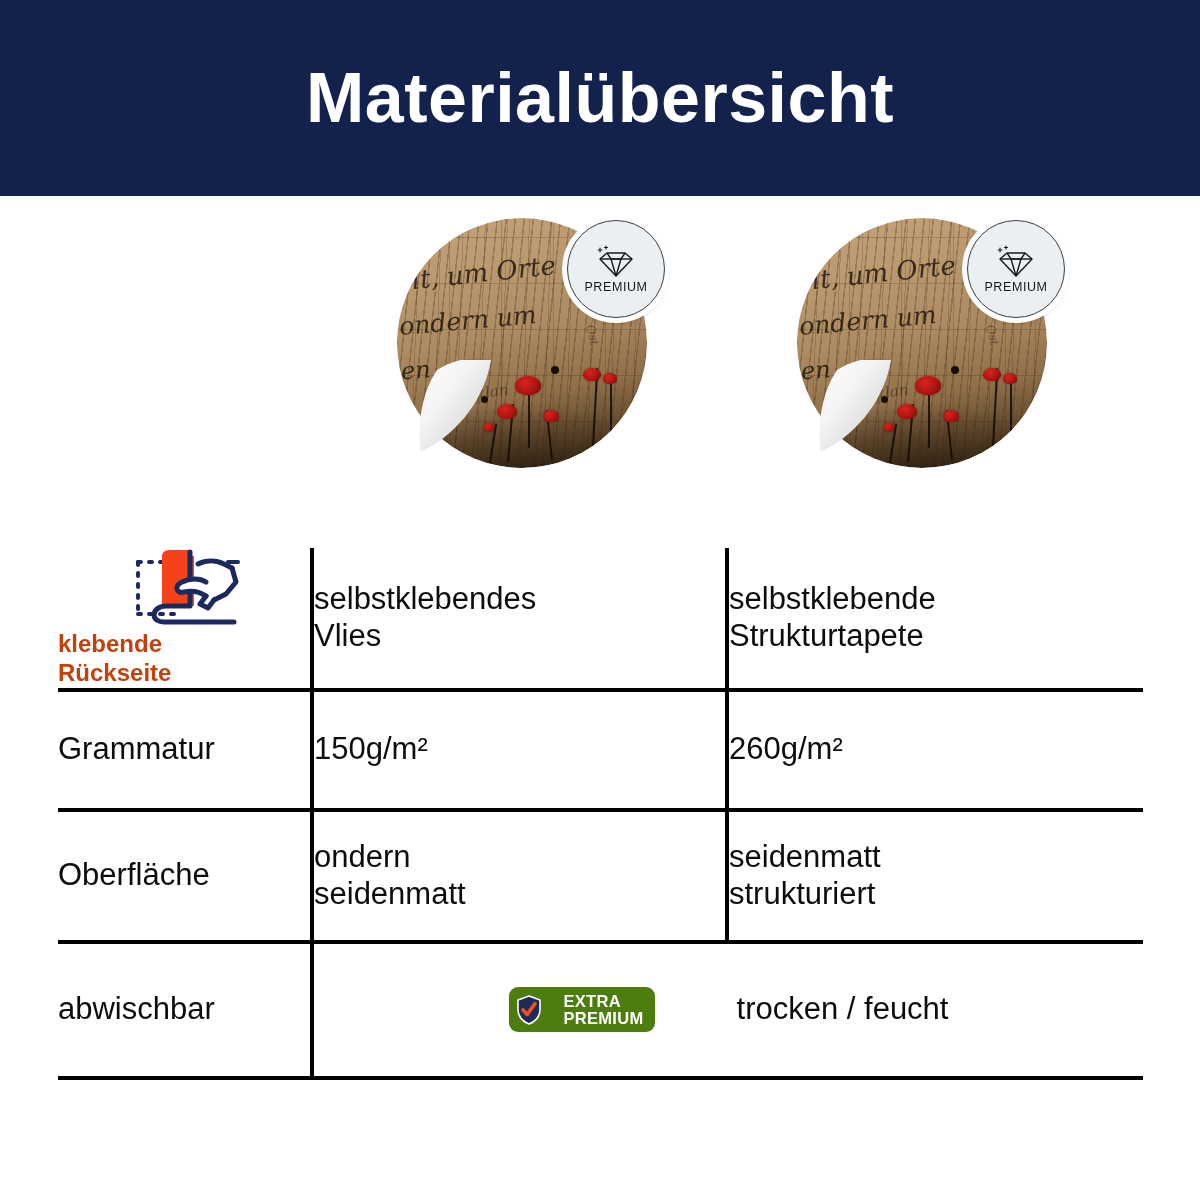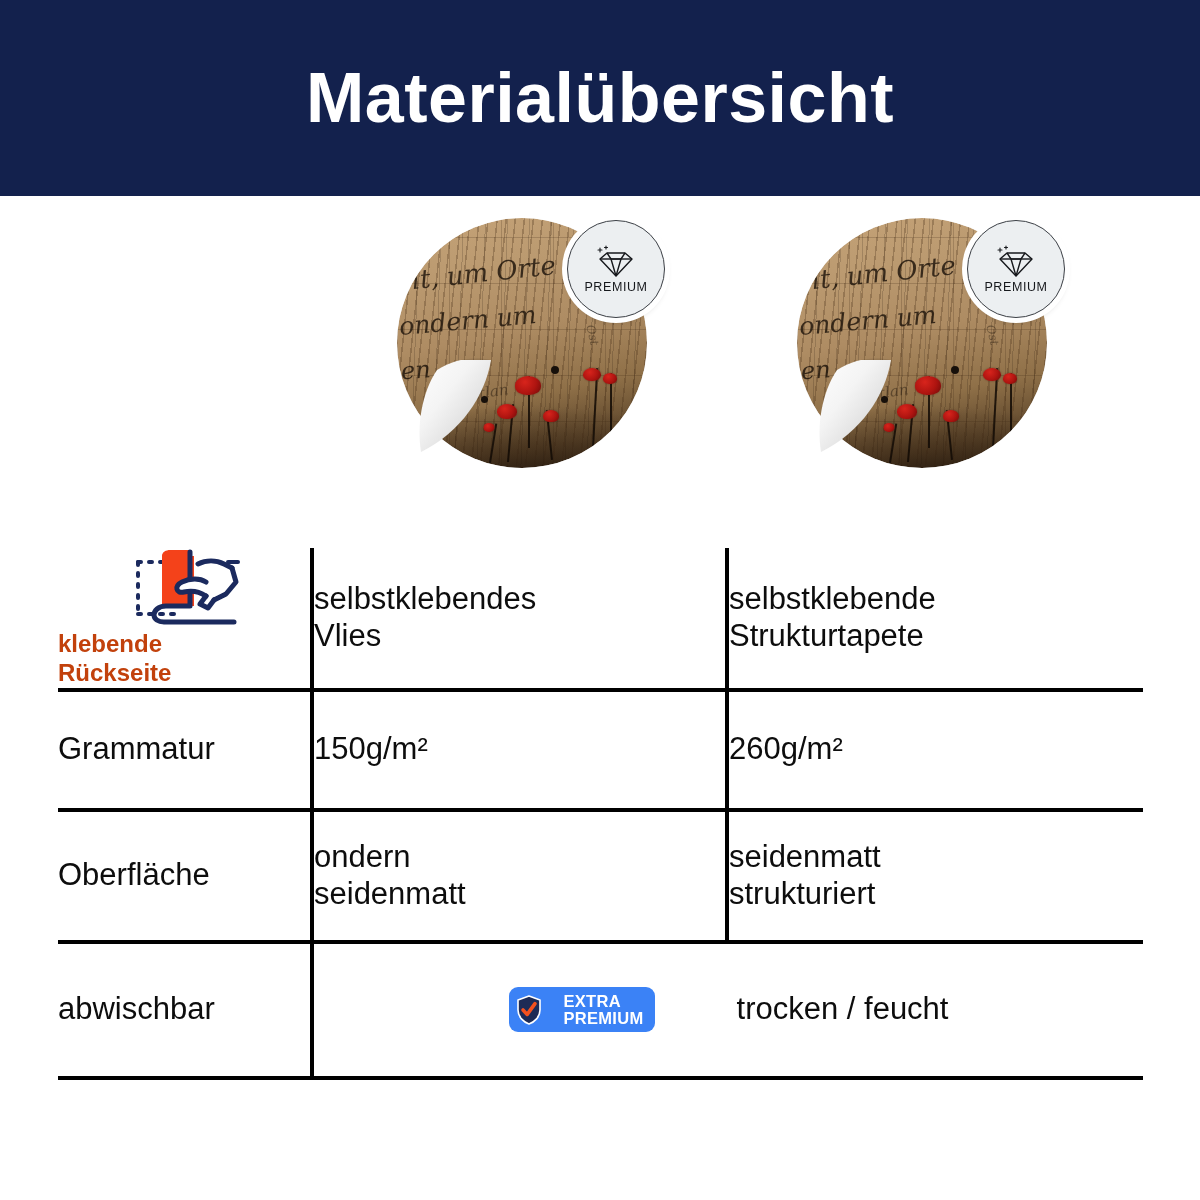--- a/index.html
+++ b/index.html
@@ -159,21 +159,21 @@
   }
   .sticky-icon{display:block;margin:0 auto;}
 
   
   .last-flex{
     display:flex;align-items:center;justify-content:center;gap:38px;
     height:100%;
   }
   .robust{
     display:inline-flex;align-items:center;gap:22px;
-    background:#3b82f6;border-radius:9px;
+    background:#4d7c0f;border-radius:9px;
     padding:6px 11px 6px 7px;
   }
   .robust-text{
     display:flex;flex-direction:column;
     color:#ffffff;font-weight:bold;font-size:16.5px;
     line-height:1.02;letter-spacing:.3px;
   }
   .wipe-text{font-size:31px;color:#0d0d0d;margin-left:44px;}
 </style>
 </head>

